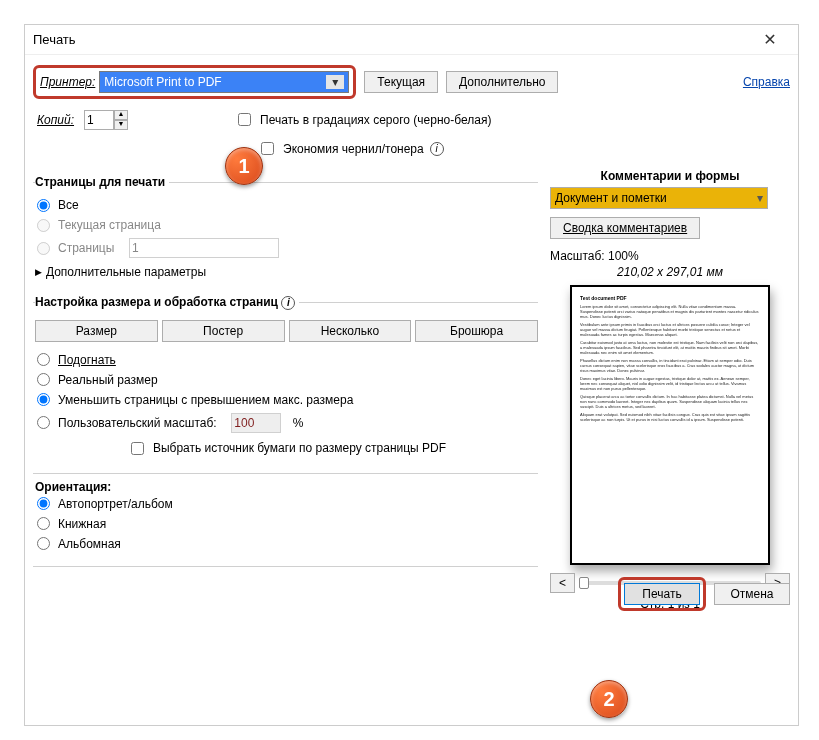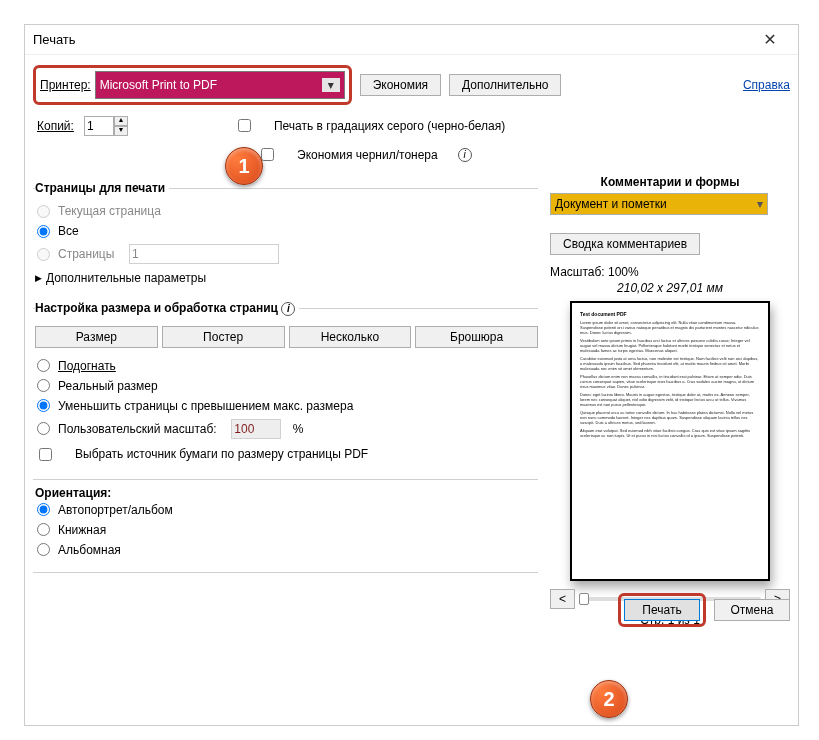--- a/index.html
+++ b/index.html
@@ -5,22 +5,22 @@
 * { box-sizing: border-box; font-family: "Segoe UI", Tahoma, sans-serif; font-size: 12px; }
 body { margin: 0; background: #fff; }
 .outer { width: 819px; height: 740px; background: #fff; position: relative; }
 .dialog { position: absolute; left: 24px; top: 24px; width: 775px; height: 702px; border: 1px solid #ccc; background: #fff; }
 .titlebar { display: flex; align-items: center; height: 30px; padding: 0 8px; border-bottom: 1px solid #eee; }
 .titlebar .title { flex: 1; font-size: 13px; }
 .titlebar .close { width: 40px; height: 22px; display: flex; align-items: center; justify-content: center; font-size: 16px; color: #333; }
 .body { position: relative; padding: 6px 8px 8px 8px; }
 .toprow { display: flex; align-items: center; gap: 8px; padding: 4px 0 6px 0; }
 .printer-group { display: flex; align-items: center; border: 3px solid #c0392b; border-radius: 6px; padding: 3px 4px; }
-.lbl { margin-right: 4px; text-decoration: underline; }
-.combo-printer { width: 250px; height: 28px; display: flex; align-items: center; background: #be185d; color: #fff; border: 1px solid #7a7a7a; padding: 0 4px; }
+.lbl { margin-right: 4px; text-decoration: underline; font-style: italic; }
+.combo-printer { width: 250px; height: 22px; display: flex; align-items: center; background: #3b82f6; color: #fff; border: 1px solid #7a7a7a; padding: 0 4px; }
 .combo-printer .arrow { margin-left: auto; background: #e5e5e5; color: #333; width: 18px; text-align: center; }
 .btn { background: #f0f0f0; border: 1px solid #adadad; padding: 3px 12px; cursor: pointer; white-space: nowrap; }
 .link { color: #0645ad; text-decoration: underline; margin-left: auto; cursor: pointer; }
 .row { display: flex; align-items: center; gap: 6px; padding: 2px 0; }
 .copies-row { padding-left: 4px; }
 .spin { display: flex; align-items: center; }
 .spin input { width: 30px; height: 20px; border: 1px solid #adadad; padding: 2px; }
 .spinbtns { display: flex; flex-direction: column; }
 .spinbtns .sb { width: 14px; height: 10px; border: 1px solid #adadad; font-size: 7px; line-height: 6px; text-align: center; background: #f0f0f0; cursor: pointer; }
 .rightcol-check { margin-left: 100px; }
@@ -30,25 +30,25 @@
 fieldset { border: 1px solid #d0d0d0; border-left: none; border-right: none; border-bottom: none; margin: 6px 0 0 0; padding: 6px 0 6px 2px; }
 legend { color: #000; font-weight: bold; padding: 0 4px 0 0; }
 .radio-row { display: flex; align-items: center; gap: 4px; padding: 3px 0; }
 .radio-row input[type=radio] { margin: 0 4px 0 2px; }
 .pages-input { width: 150px; border: 1px solid #d0d0d0; background: #fff; color: #888; padding: 2px; }
 .expander { display: flex; align-items: center; gap: 4px; cursor: pointer; padding: 4px 0; }
 .expander .tri { font-size: 9px; }
 .sizebtns { display: flex; gap: 4px; margin: 4px 0 8px 0; }
 .sizebtns .btn { flex: 1; text-align: center; }
 .scalein { width: 50px; border: 1px solid #d0d0d0; background: #eee; color: #7f1d1d; padding: 2px; }
-.checkbox-row { display: flex; align-items: center; gap: 20px; padding: 3px 0; }
+.checkbox-row { display: flex; align-items: center; gap: 6px; padding: 3px 0; justify-content: center; }
 .hr { border-top: 1px solid #d0d0d0; margin: 6px 0; }
 .sel { width: 218px; height: 22px; border: 1px solid #adadad; background: #eab308; padding: 0 4px; display: flex; align-items: center; }
 .sel .arrow { margin-left: auto; color: #555; }
-.summary-btn { margin-top: 18px; }
+.summary-btn { margin-top: 8px; text-decoration: underline; }
 .scale-lbl { margin-top: 10px; }
 .dims { text-align: center; margin-top: 2px; font-style: italic; }
 .preview { margin: 6px auto 0 auto; width: 200px; height: 280px; border: 2px solid #000; box-shadow: 2px 6px 10px rgba(0,0,0,.35); background: #fff; padding: 8px; overflow: hidden; }
 .preview .pt { font-size: 5px; font-weight: bold; }
 .preview p { font-size: 4px; line-height: 5px; color: #222; margin: 3px 0; }
 .nav { display: flex; align-items: center; gap: 4px; margin-top: 8px; }
 .nav .btn { padding: 2px 8px; }
 .slider { flex: 1; height: 4px; background: #ddd; border-radius: 2px; position: relative; }
 .slider .thumb { position: absolute; left: 0; top: -4px; width: 10px; height: 12px; background: #fff; border: 1px solid #888; border-radius: 2px; }
 .pgcount { text-align: center; margin-top: 4px; }
@@ -72,21 +72,21 @@
     <div class="body">
 
       <div class="toprow">
         <div class="printer-group">
           <span class="lbl">Принтер:</span>
           <div class="combo-printer">
             <span>Microsoft Print to PDF</span>
             <span class="arrow">▾</span>
           </div>
         </div>
-        <button class="btn">Экономия</button>
+        <button class="btn">Текущая</button>
         <button class="btn">Дополнительно</button>
         <a class="link">Справка</a>
       </div>
 
       <div class="row copies-row">
         <span class="lbl">Копий:</span>
         <div class="spin">
           <input value="1" style="">
           <div class="spinbtns">
             <div class="sb">▲</div>
@@ -104,27 +104,27 @@
           <span>Экономия чернил/тонера</span>
           <span class="info-icon">i</span>
         </div>
       </div>
 
       <div class="columns">
 
         <div class="left">
           <fieldset>
             <legend>Страницы для печати</legend>
+            <div class="radio-row">
+                <input type="radio" name="pg" checked="" style="">
+                <span>Все</span>
+              </div>
             <div class="radio-row" style="color:#888;">
                 <input type="radio" name="pg" disabled="" style="">
                 <span>Текущая страница</span>
-              </div>
-            <div class="radio-row">
-                <input type="radio" name="pg" checked="" style="">
-                <span>Все</span>
               </div>
             <div class="radio-row" style="color:#888;"><input type="radio" name="pg" disabled="" style=""><span>Страницы</span>&nbsp;&nbsp;<input class="pages-input" disabled="" value="1" style=""></div>
             <div class="expander">
                 <span class="tri">▶</span>
                 <span>Дополнительные параметры</span>
               </div>
           </fieldset>
 
           <fieldset>
             <legend><span>Настройка размера и обработка страниц</span> <span class="info-icon">i</span></legend>

